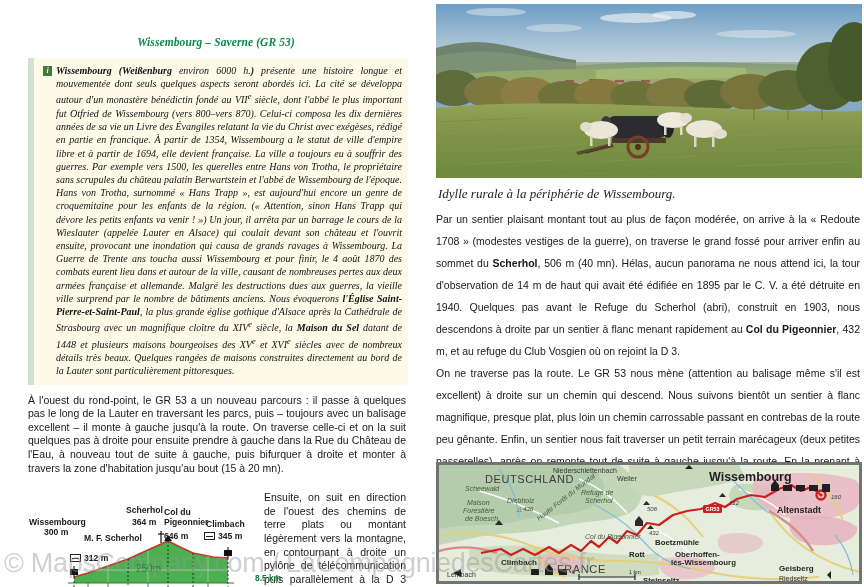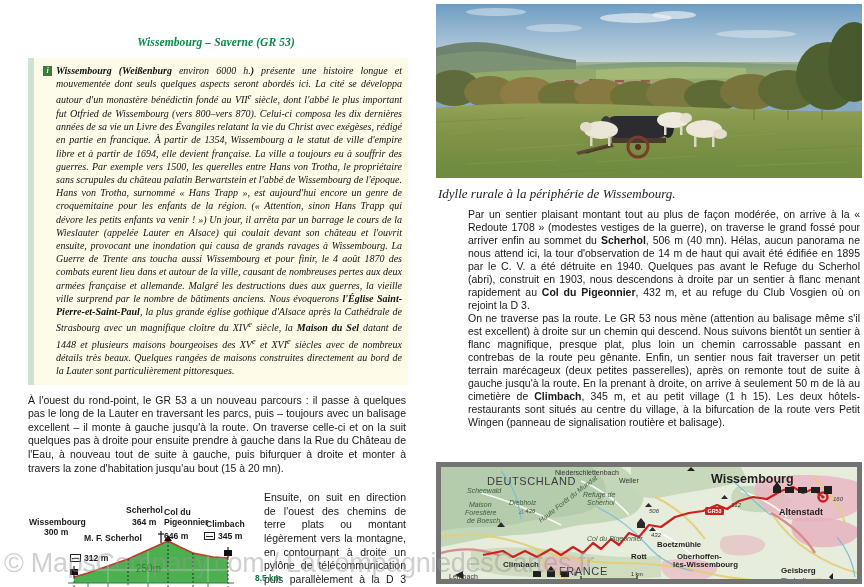--- a/index.html
+++ b/index.html
@@ -154,27 +154,27 @@
     font-family: "Liberation Serif", serif;
     font-style: italic;
     font-size: 13px;
     color: #222;
   }
   #right-body {
     position: absolute;
     left: 2px; top: 208px;
     width: 424px;
   }
-  #right-body .body-para { font-size: 10.5px; line-height: 13px; margin-left: 32px; }
+  #right-body .body-para { font-size: 10.5px; line-height: 22px; }
 
   #map {
     position: absolute;
     left: 2px; top: 462px;
     width: 426px; height: 122px;
-    border: 5px solid #737373;
+    border: 3px solid #737373;
     overflow: hidden;
     background: #dfe8d8;
   }
 
   
   #watermark {
     position: absolute;
     left: 0; top: 548px;
     width: 864px;
     text-align: left;

